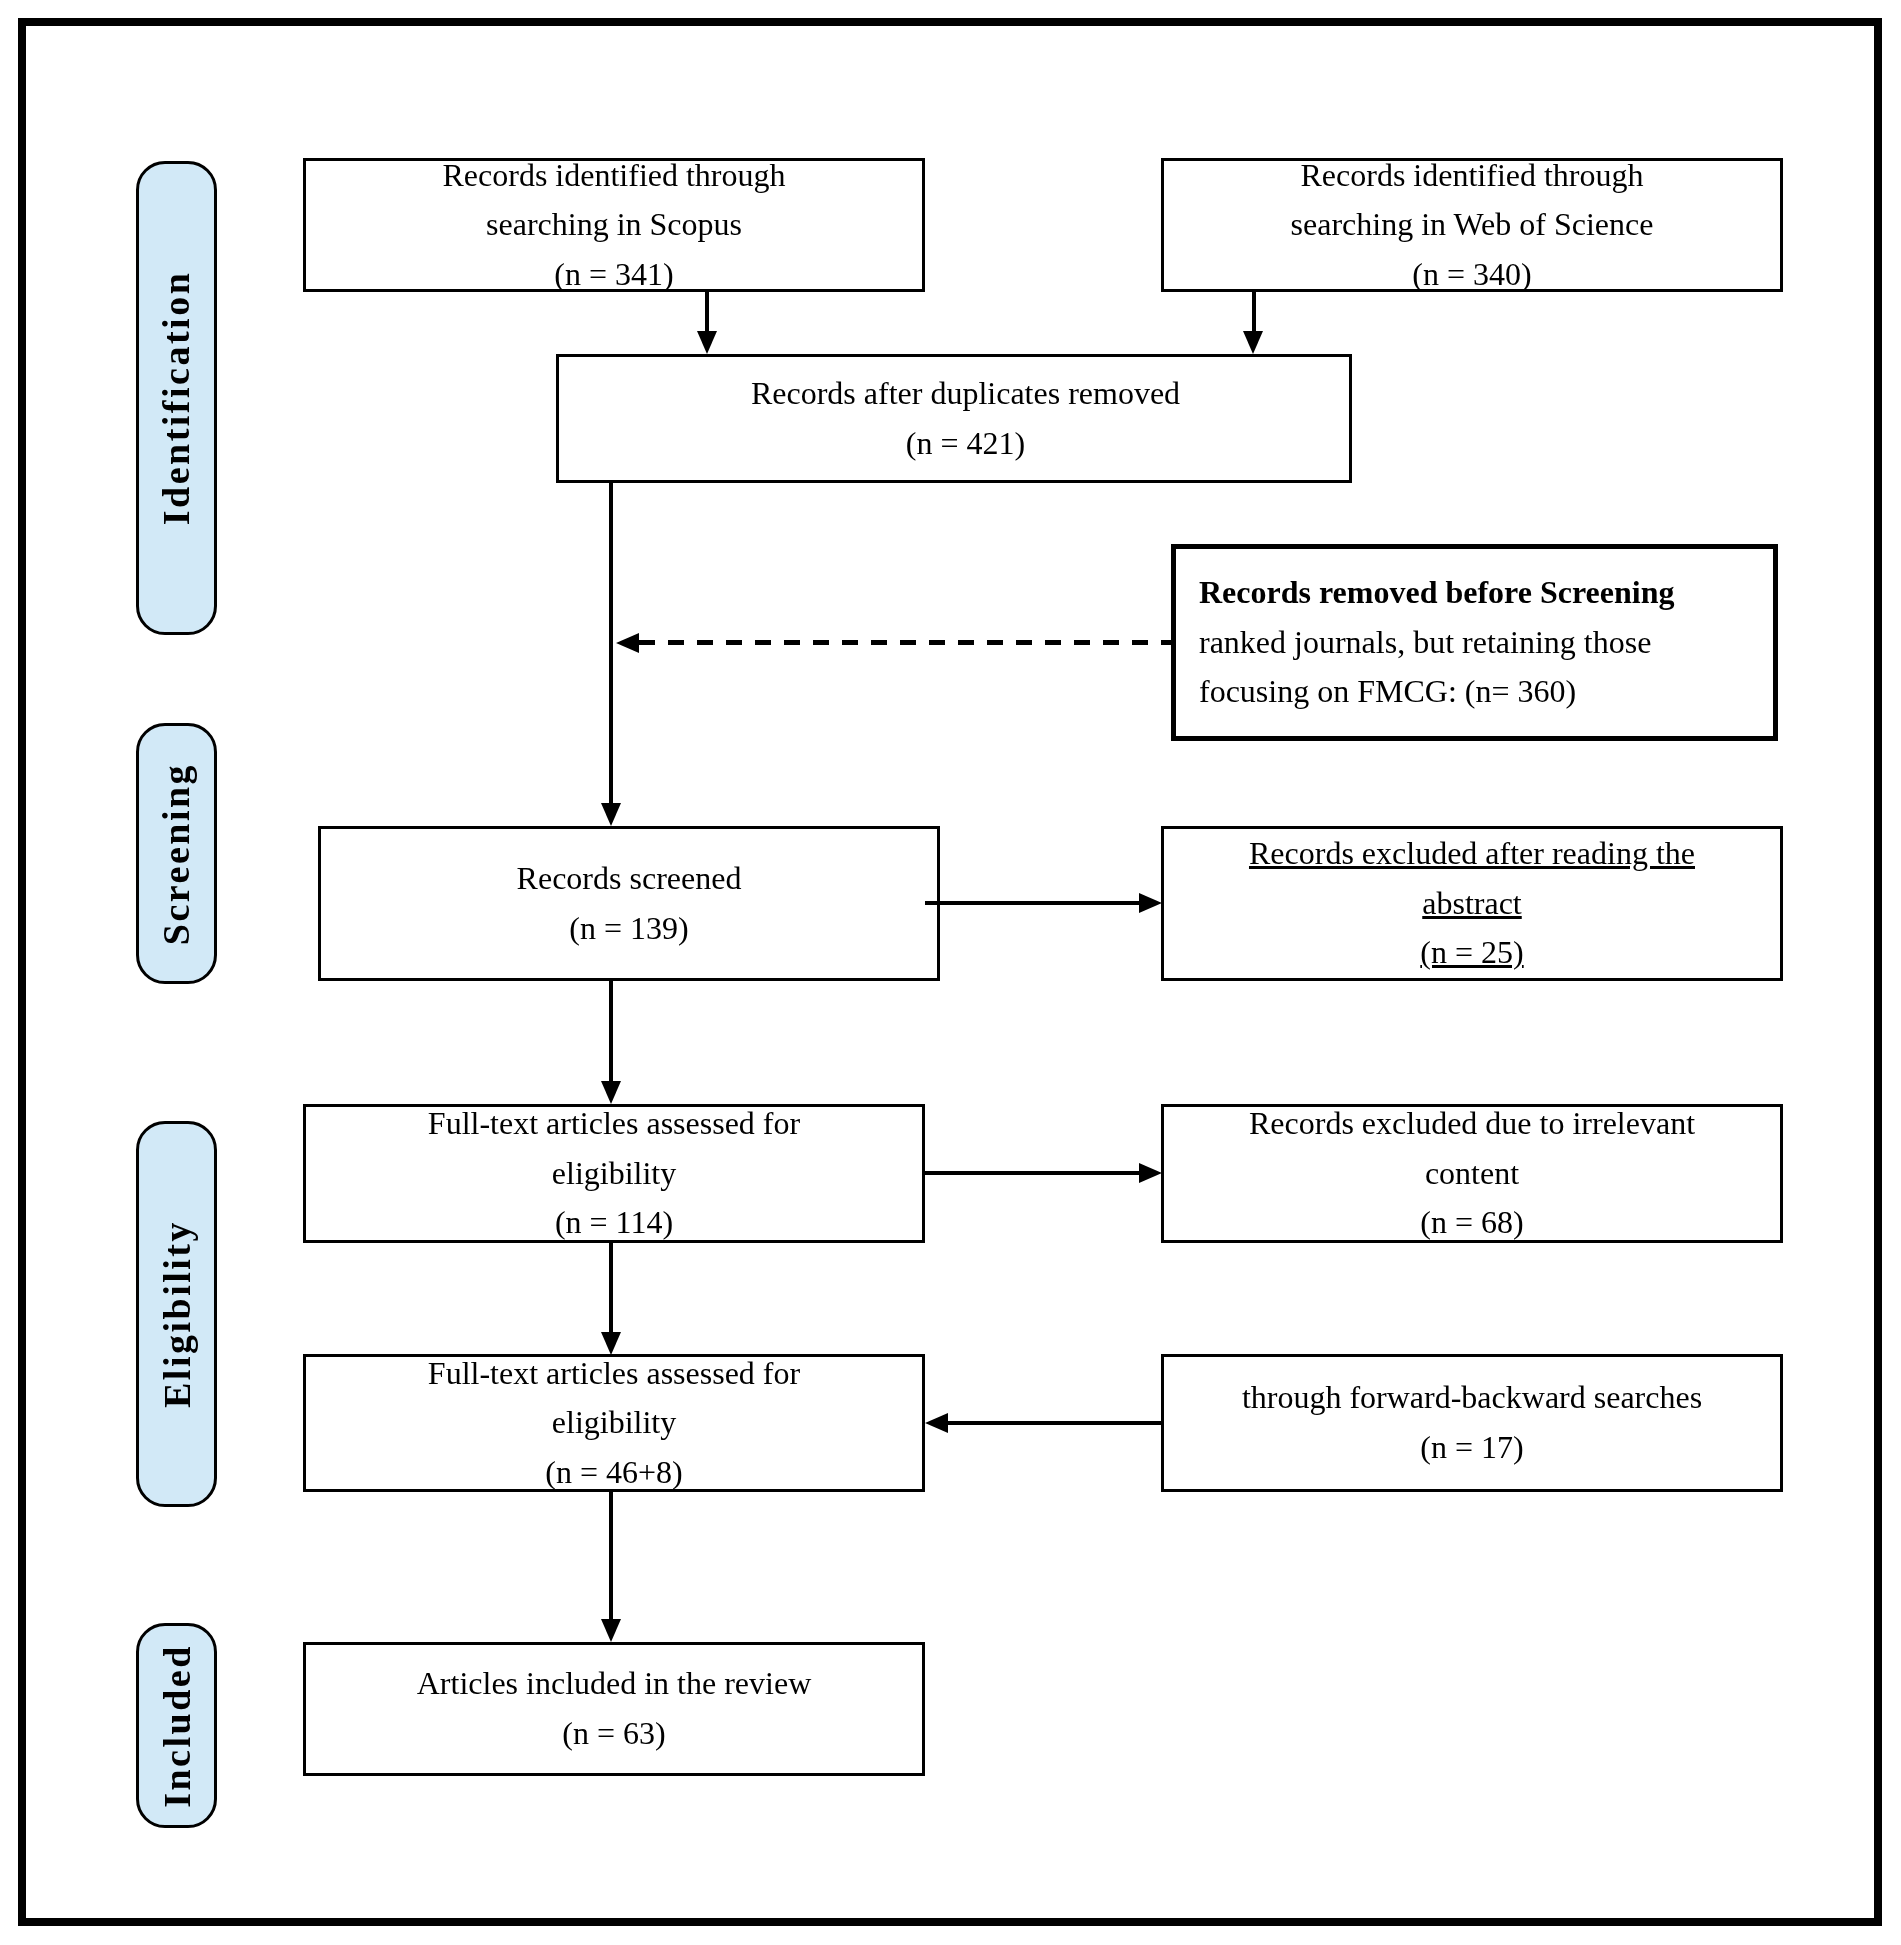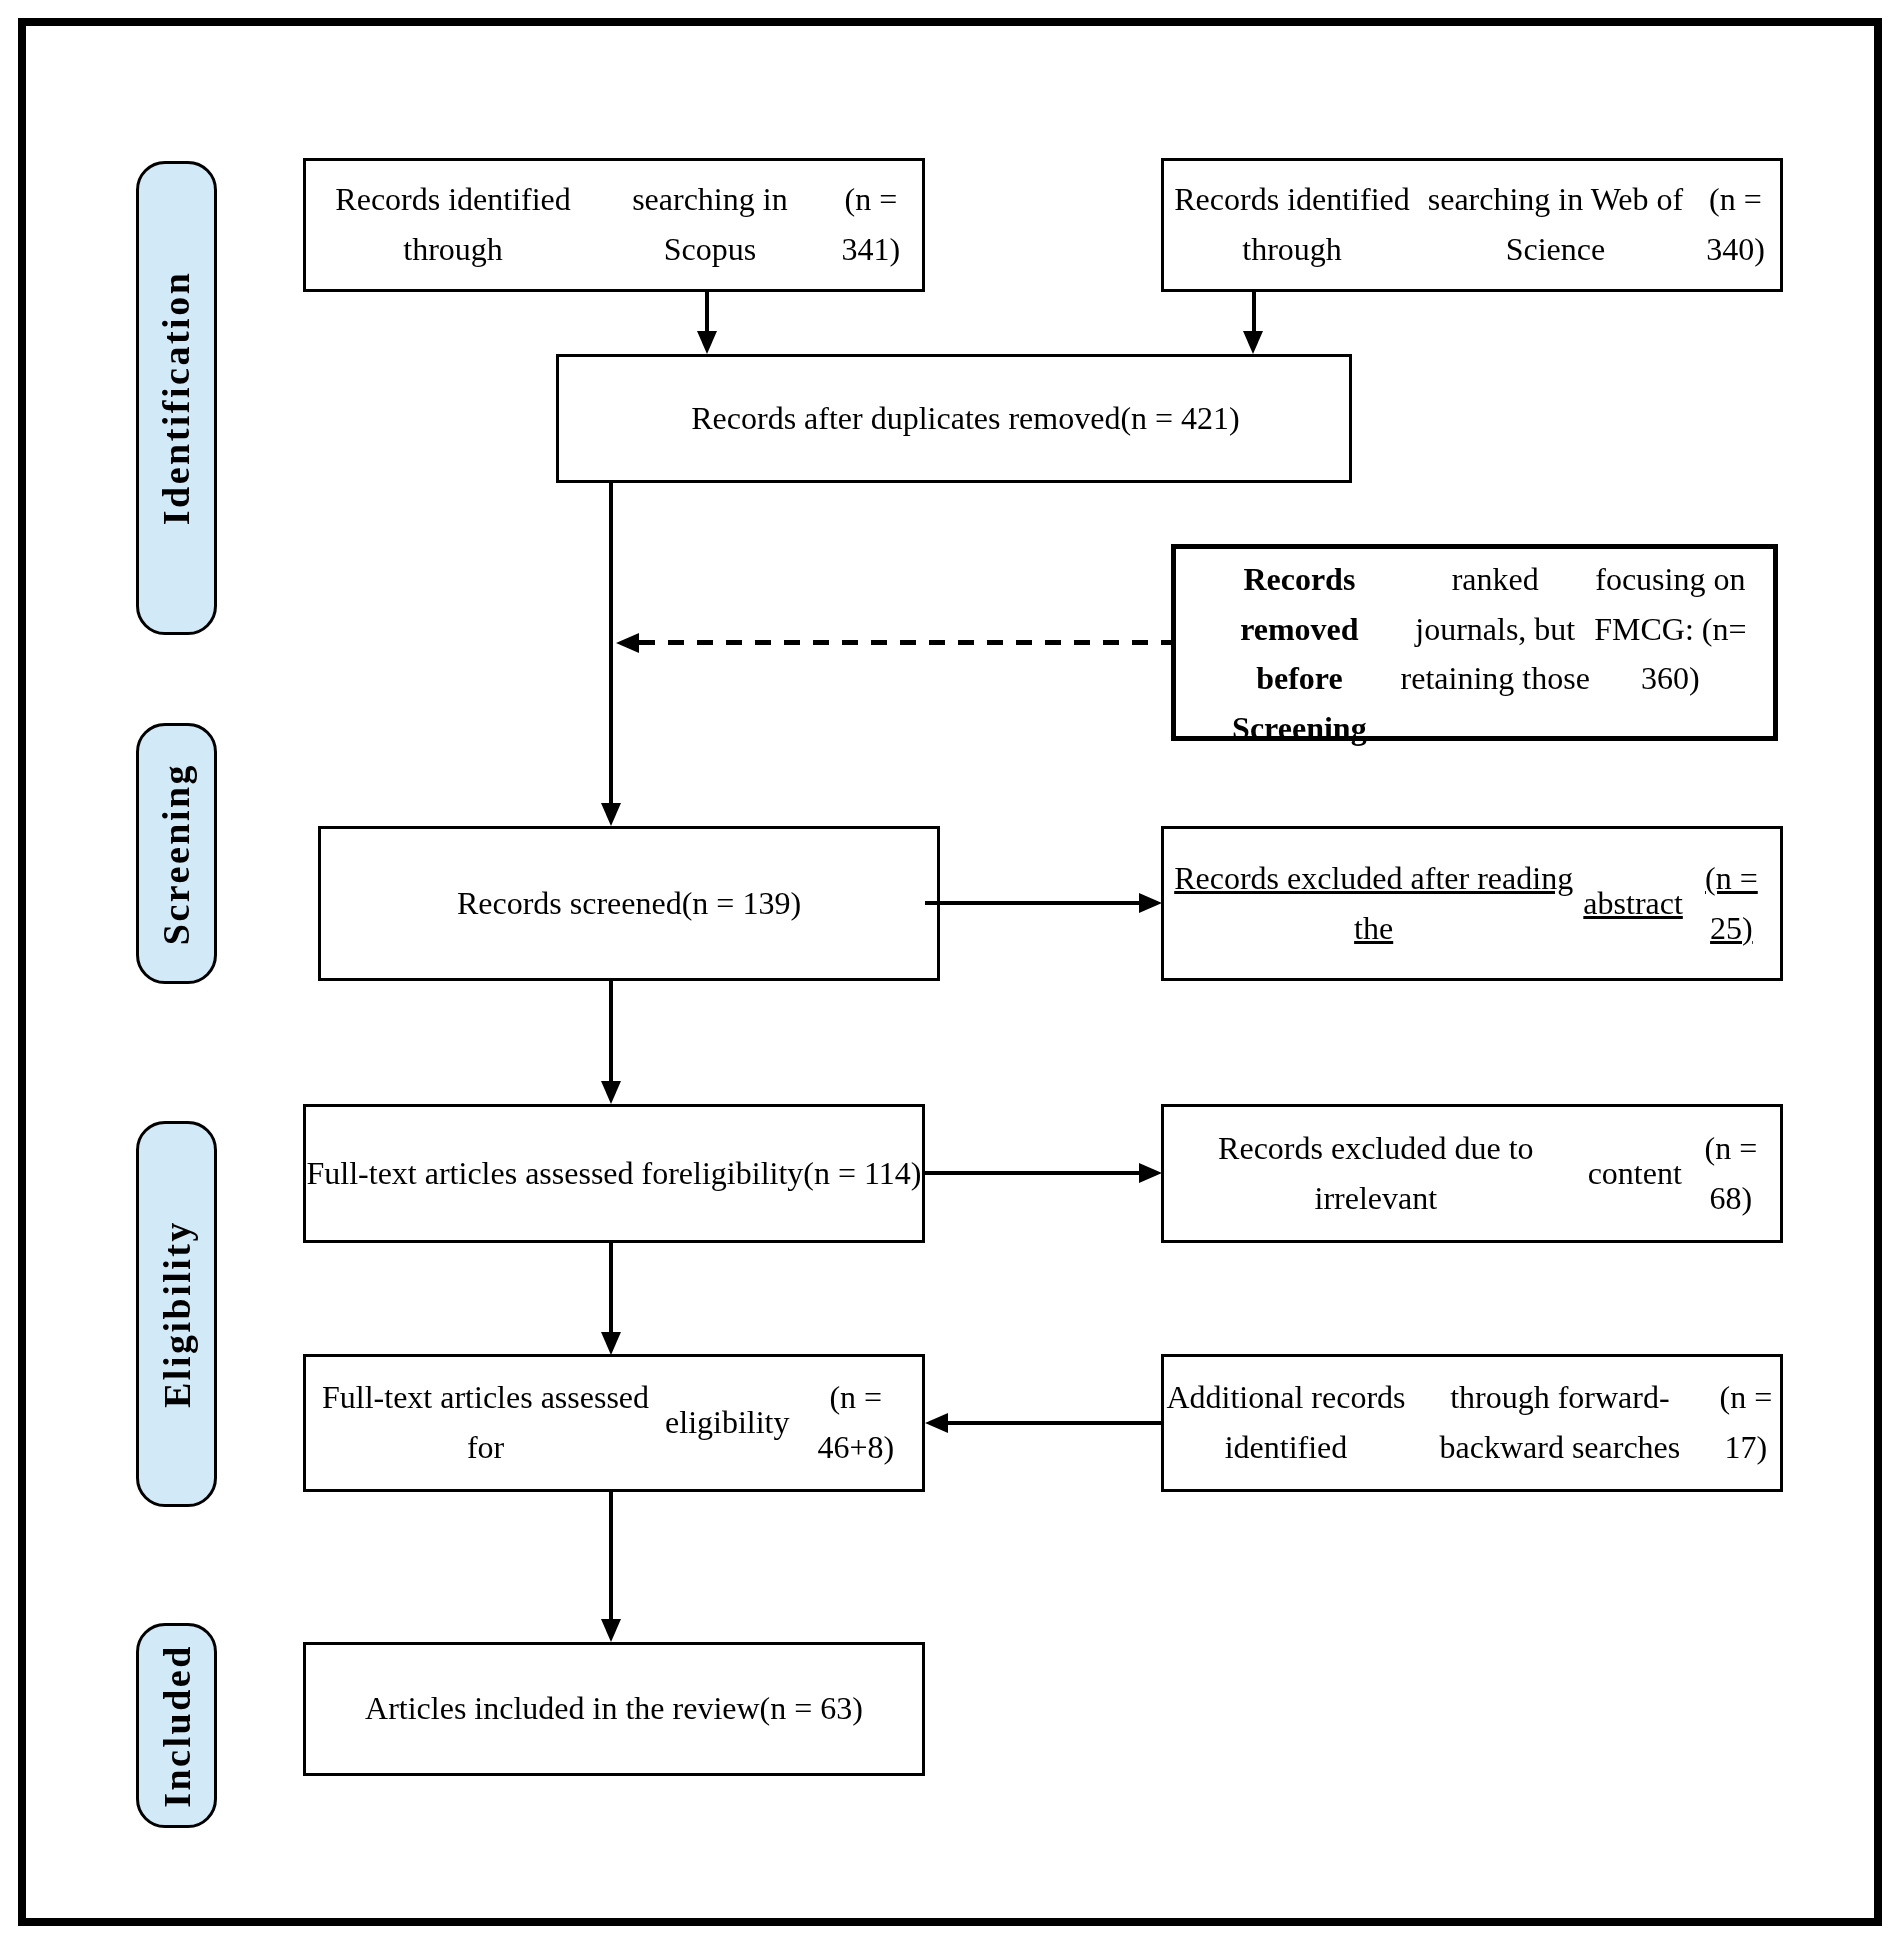--- a/index.html
+++ b/index.html
@@ -15,21 +15,21 @@
     position:absolute; background:#d2e9f7; border:3.2px solid #000000;
     border-radius:29px; box-sizing:border-box;
     display:flex; align-items:center; justify-content:center;
   }
   .stage .vtext {
     transform:rotate(-90deg); white-space:nowrap;
     font-weight:bold; font-size:38px; letter-spacing:2.5px;
   }
   .box {
     position:absolute; background:#ffffff; border:3.8px solid #000000;
-    box-sizing:border-box; display:flex; flex-direction:row;
+    box-sizing:border-box; display:flex; flex-direction:column;
     align-items:center; justify-content:center; text-align:center;
     font-size:32px; line-height:1.55;
   }
   .box.left-align {
     align-items:flex-start; text-align:center; padding:6.3px 23px;
   }
   .box p { margin:0; }
   .bold { font-weight:bold; }
   .vline { position:absolute; width:3.8px; background:#000000; }
   .hline { position:absolute; height:3.8px; background:#000000; }
@@ -115,21 +115,20 @@
     <p>content</p>
     <p>(n = 68)</p>
   </div>
 
   <div class="box" style="left:303px; top:1354px; width:622px; height:138px;">
     <p>Full-text articles assessed for</p>
     <p>eligibility</p>
     <p>(n = 46+8)</p>
   </div>
   <div class="box" style="left:1161px; top:1354px; width:622px; height:138px;">
-    <p>Additional records identified</p>
     <p>through forward-backward searches</p>
     <p>(n = 17)</p>
   </div>
 
   <div class="box" style="left:303px; top:1642px; width:622px; height:134px;">
     <p>Articles included in the review</p>
     <p>(n = 63)</p>
   </div>
 
   <div class="vline" style="left:705px; top:292px; height:40px;"></div>

